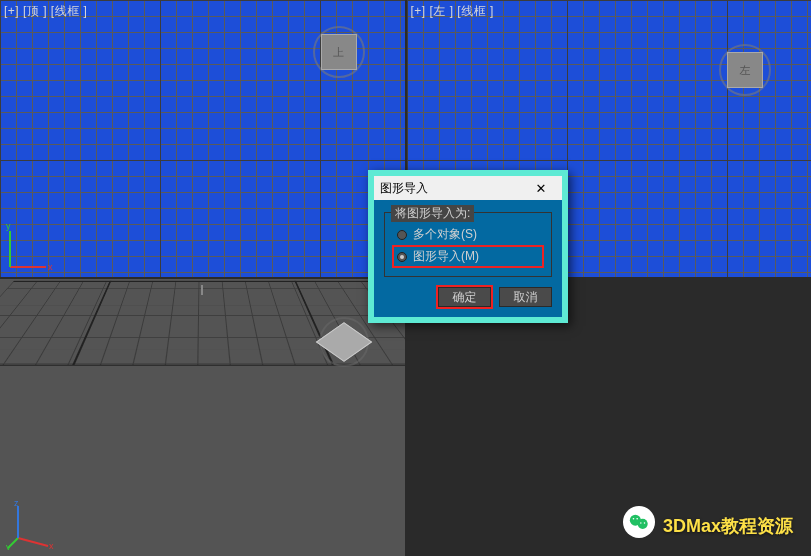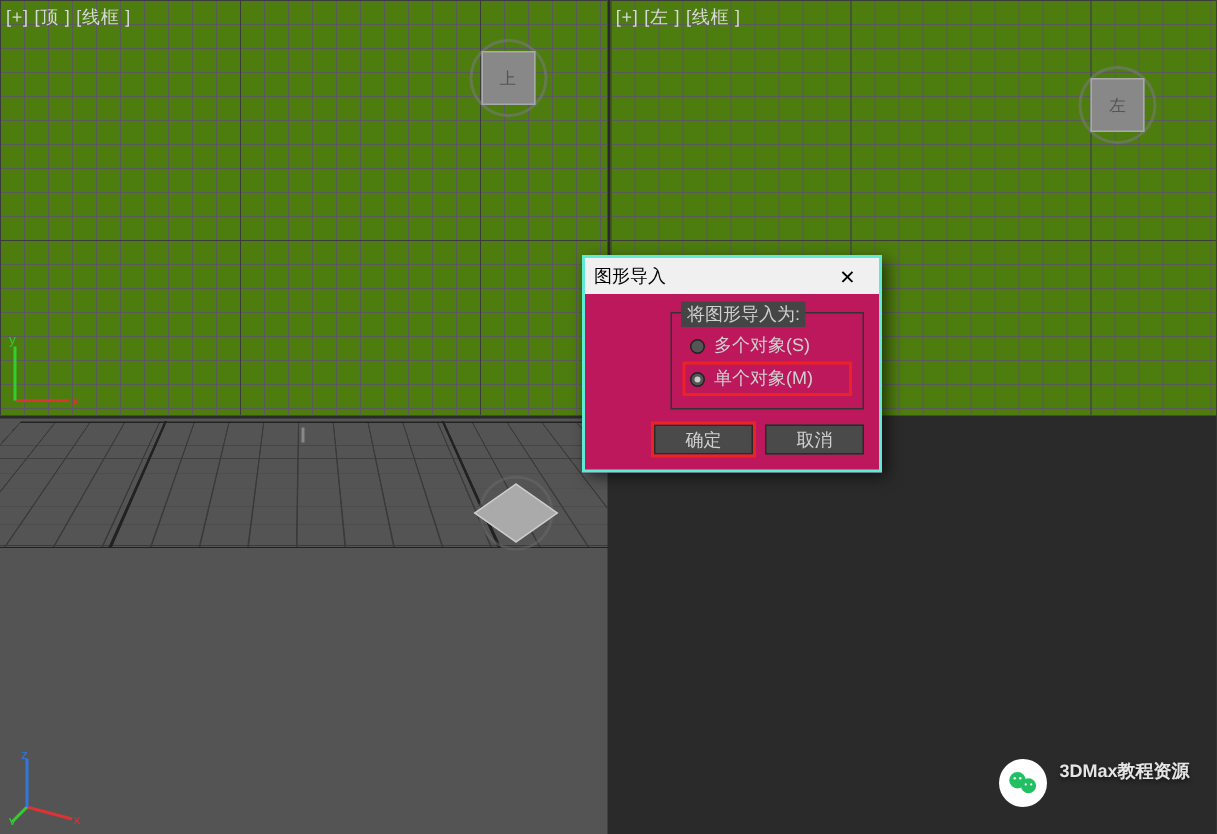--- a/index.html
+++ b/index.html
@@ -15,21 +15,21 @@
   .viewports {
     display: grid;
     grid-template-columns: 1fr 1fr;
     grid-template-rows: 1fr 1fr;
     gap: 2px;
     width: 100%; height: 100%;
     background: #2a2a2a;
   }
   .viewport {
     position: relative;
-    background: #4d7c0f;
+    background: #1d4ed8;
     overflow: hidden;
   }
   .viewport.persp { background: #545454; }
   .vp-label {
     position: absolute;
     top: 3px; left: 4px;
     color: #d8d8d8;
     font-size: 12px;
     z-index: 5;
     letter-spacing: 0.5px;
@@ -118,24 +118,24 @@
     transform:translateX(-50%);
   }
   .tripod::before {
     content:""; position:absolute; left:4px; top:-6px;
     width:2px; height:10px; background:#888;
   }
 
   
   .dialog {
     position: absolute;
-    top: 170px; left: 388px;
+    top: 170px; left: 368px;
     width: 200px;
-    background: #be185d;
-    border: 2px solid #5eead4;
+    background: #0369a1;
+    border: 6px solid #5eead4;
     box-shadow: 3px 3px 10px rgba(0,0,0,0.6);
     z-index: 50;
   }
   .titlebar {
     background: #f0f0f0;
     color: #000;
     height: 24px;
     display: flex; align-items: center;
     padding: 0 6px;
     font-size: 12px;
@@ -146,21 +146,20 @@
     display:flex; align-items:center; justify-content:center;
     font-size: 13px;
     cursor: default;
   }
   .dlg-body { padding: 12px 10px 10px; }
   .group {
     border: 1px solid #333;
     padding: 10px 8px 8px;
     position: relative;
     margin-bottom: 10px;
-    margin-left: 47px;
   }
   .group-title {
     position: absolute;
     top: -8px; left: 6px;
     background: #454545;
     padding: 0 4px;
     font-size: 12px;
     color: #d0d0d0;
   }
   .radio-row {
@@ -180,35 +179,35 @@
   .radio-dot.sel::after{
     content:""; width:4px; height:4px; border-radius:50%;
     background:#ccc;
   }
   .highlight-red {
     outline: 2px solid #e22;
     outline-offset: -1px;
   }
   .btn-row { display:flex; justify-content:flex-end; gap:8px; margin-top:4px;}
   .btn {
-    width: 66px; height: 20px;
+    width: 53px; height: 20px;
     background: #4a4a4a;
     border: 1px solid #2a2a2a;
     color: #d0d0d0;
     font-size: 12px;
     display:flex; align-items:center; justify-content:center;
   }
   .btn.ok { outline:2px solid #e22; }
 
   
   .watermark {
     position:absolute;
     bottom: 18px; right: 18px;
-    display:flex; align-items:flex-start; gap:8px;
-    color:#e5e5e5; font-size:12px; font-weight:600;
+    display:flex; align-items:flex-end; gap:8px;
+    color:#fde047; font-size:18px; font-weight:600;
     z-index:60;
     text-shadow: 0 1px 3px rgba(0,0,0,0.6);
   }
   .wm-icon {
     width:32px; height:32px; border-radius:50%;
     background:#fff;
     display:flex; align-items:center; justify-content:center;
   }
   .wm-icon svg { width:22px; height:22px; }
 </style>
@@ -280,21 +279,21 @@
   </div>
   <div class="dlg-body">
     <div class="group">
       <div class="group-title">将图形导入为:</div>
       <label class="radio-row">
         <span class="radio-dot"></span>
         <span>多个对象(S)</span>
       </label>
       <label class="radio-row highlight-red">
         <span class="radio-dot sel"></span>
-        <span>单个对象(M)</span>
+        <span>图形导入(M)</span>
       </label>
     </div>
     <div class="btn-row">
       <div class="btn ok">确定</div>
       <div class="btn">取消</div>
     </div>
   </div>
 </div>
 
 <div class="watermark">

